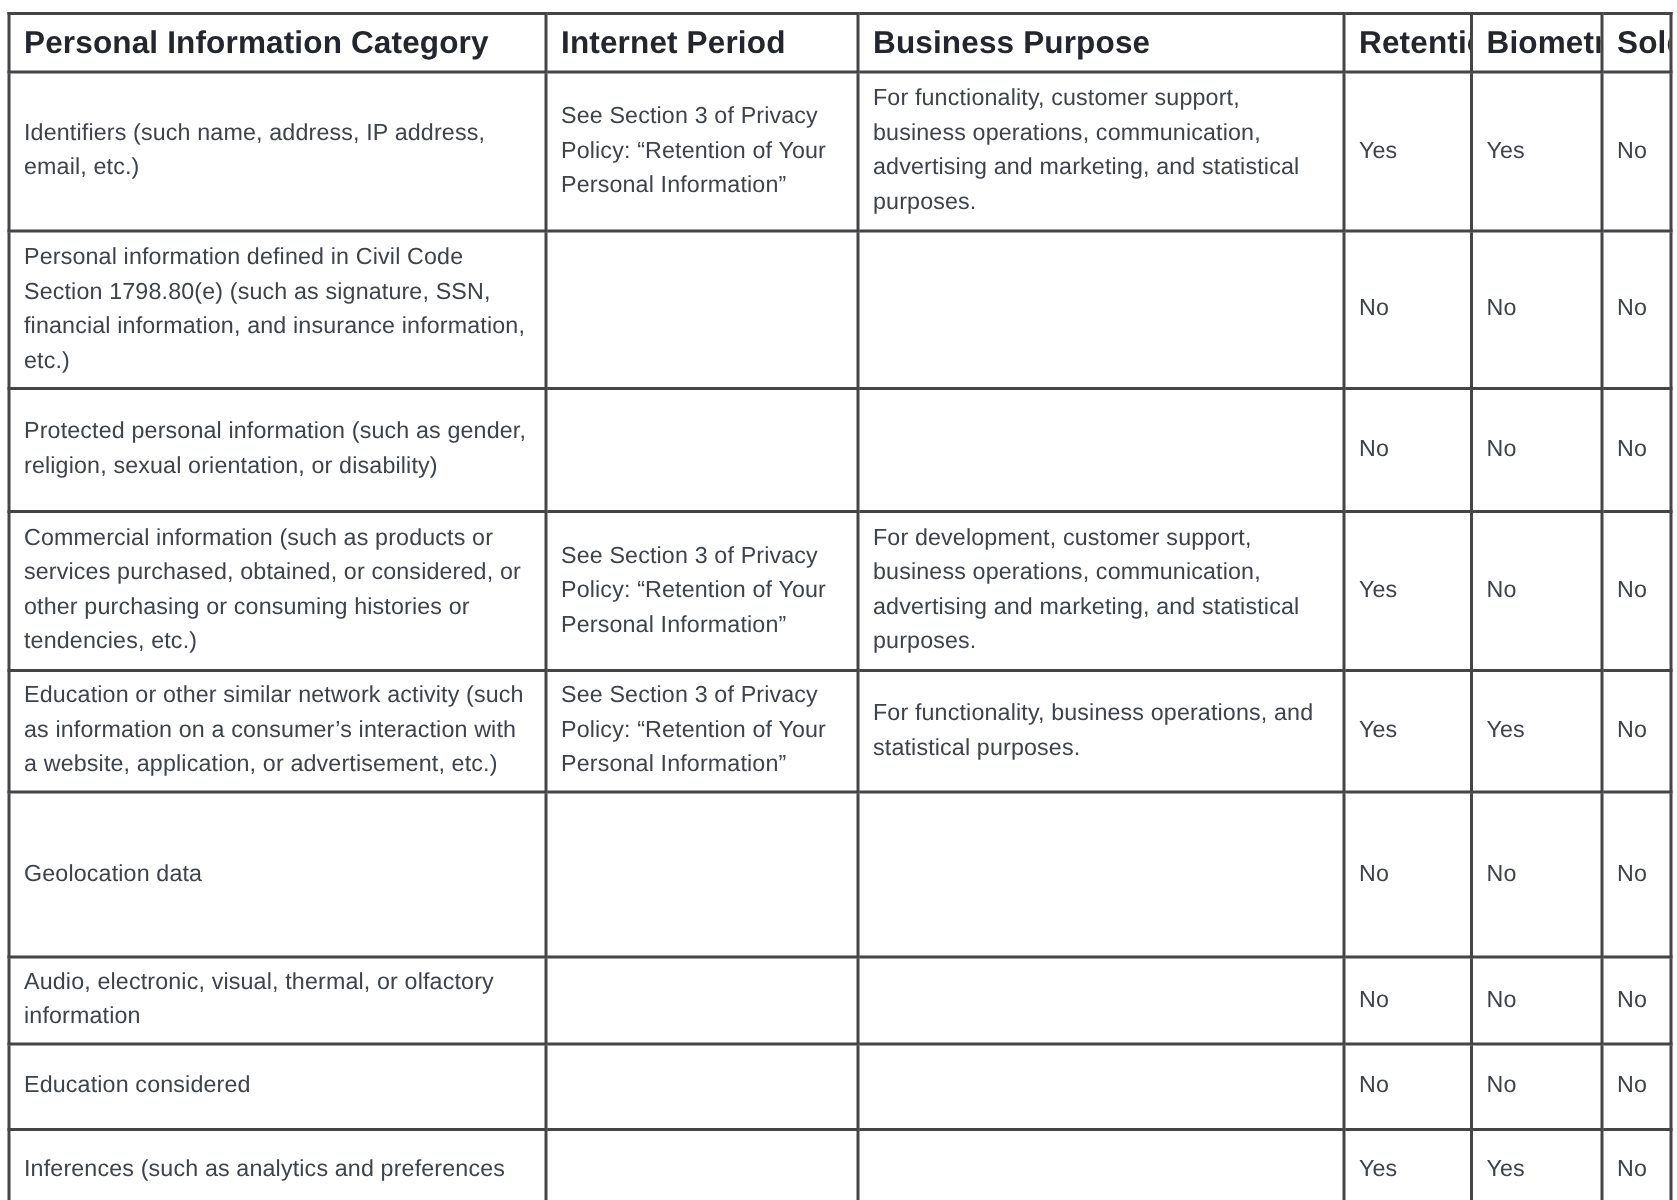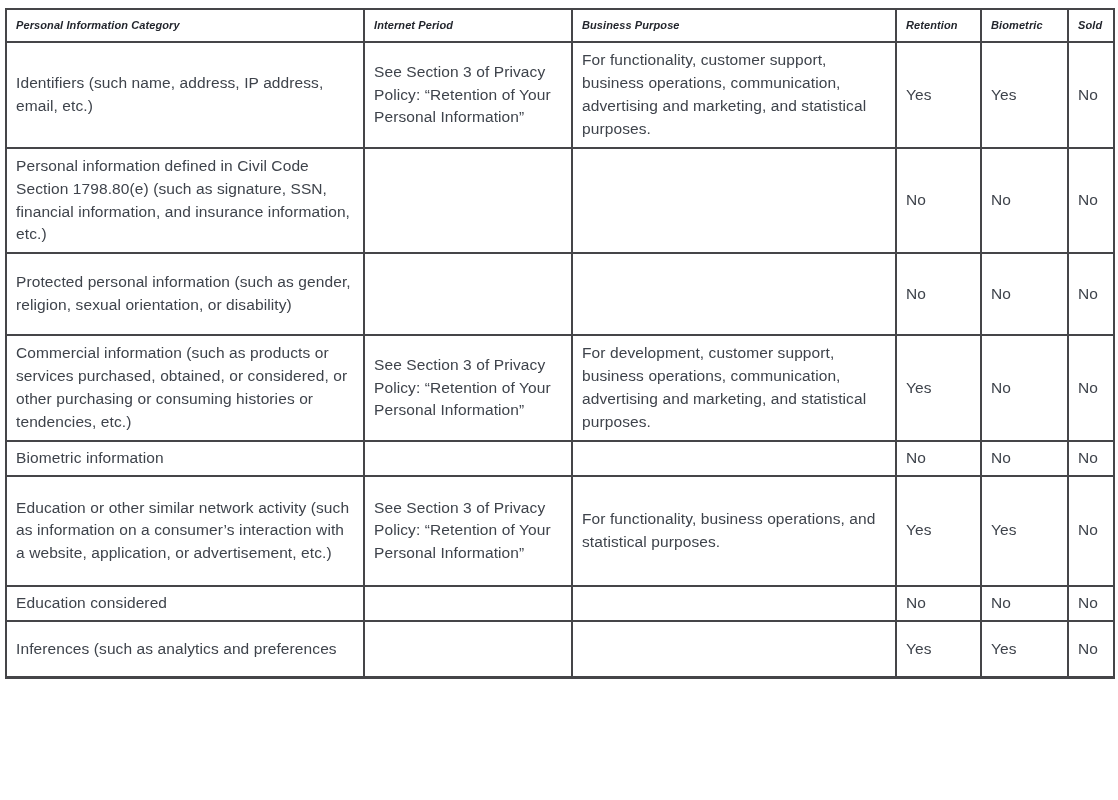--- a/index.html
+++ b/index.html
@@ -22,28 +22,27 @@
     background: #ffffff;
   }
   .privacy-table th,
   .privacy-table td {
     border: 2px solid #454548;
     vertical-align: middle;
     text-align: left;
     overflow: hidden;
   }
   .privacy-table th {
-    font-size: 11px;
+    font-size: 21px;
     font-weight: 700;
     color: #23262d;
     letter-spacing: 0.1px;
     padding: 5px 6px 5px 9px;
     height: 33px;
     line-height: 1.3;
-    font-style: italic;
   }
   .privacy-table td {
     font-size: 15.5px;
     font-weight: 400;
     color: #3e434b;
     letter-spacing: 0.1px;
     line-height: 1.48;
     padding: 5px 8px 5px 9px;
   }
   
@@ -110,33 +109,41 @@
       </tr>
       <tr>
         <td>Commercial information (such as products or services purchased, obtained, or considered, or other purchasing or consuming histories or tendencies, etc.)</td>
         <td>See Section 3 of Privacy Policy: “Retention of Your Personal Information”</td>
         <td>For development, customer support, business operations, communication, advertising and marketing, and statistical purposes.</td>
         <td>Yes</td>
         <td>No</td>
         <td>No</td>
       </tr>
       <tr>
-        <td>Biometric information</td>
+        <td>Education or other similar network activity (such as information on a consumer’s interaction with a website, application, or advertisement, etc.)</td>
+        <td>See Section 3 of Privacy Policy: “Retention of Your Personal Information”</td>
+        <td>For functionality, business operations, and statistical purposes.</td>
+        <td>Yes</td>
+        <td>Yes</td>
+        <td>No</td>
+      </tr>
+      <tr>
+        <td>Geolocation data</td>
         <td></td>
         <td></td>
         <td>No</td>
         <td>No</td>
         <td>No</td>
       </tr>
       <tr>
-        <td>Education or other similar network activity (such as information on a consumer’s interaction with a website, application, or advertisement, etc.)</td>
-        <td>See Section 3 of Privacy Policy: “Retention of Your Personal Information”</td>
-        <td>For functionality, business operations, and statistical purposes.</td>
-        <td>Yes</td>
-        <td>Yes</td>
+        <td>Audio, electronic, visual, thermal, or olfactory information</td>
+        <td></td>
+        <td></td>
+        <td>No</td>
+        <td>No</td>
         <td>No</td>
       </tr>
       <tr>
         <td>Education considered</td>
         <td></td>
         <td></td>
         <td>No</td>
         <td>No</td>
         <td>No</td>
       </tr>

